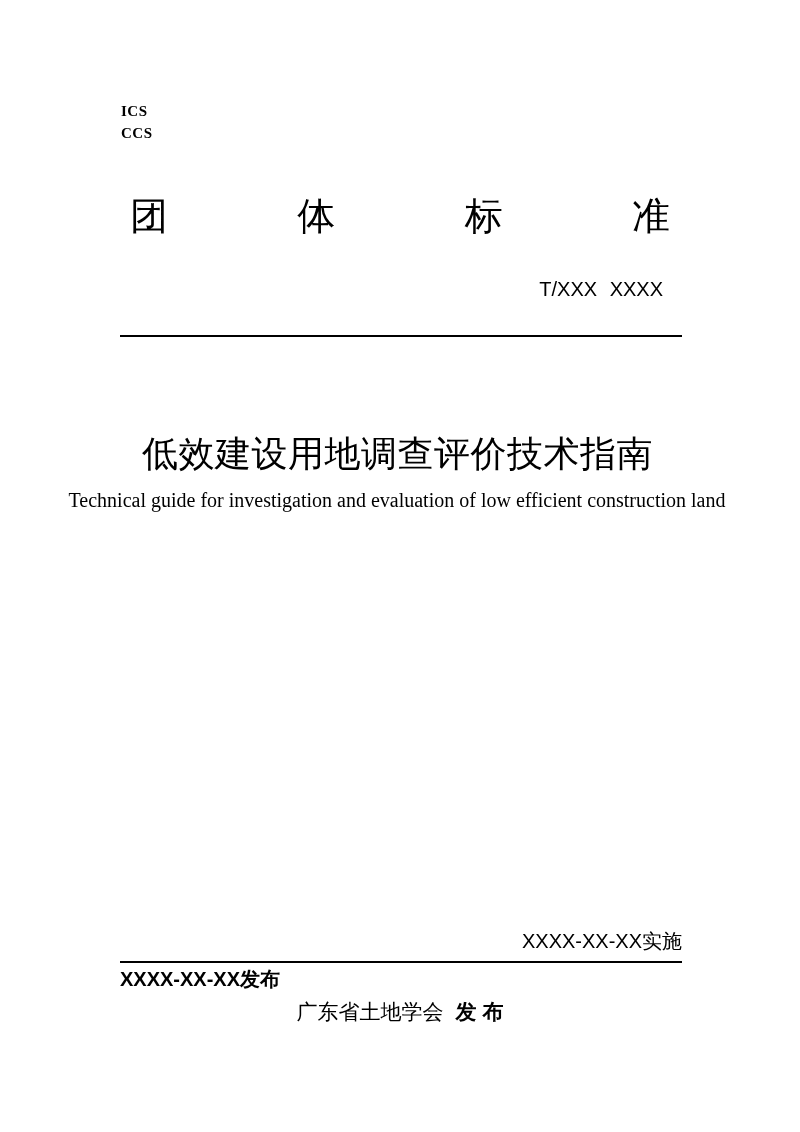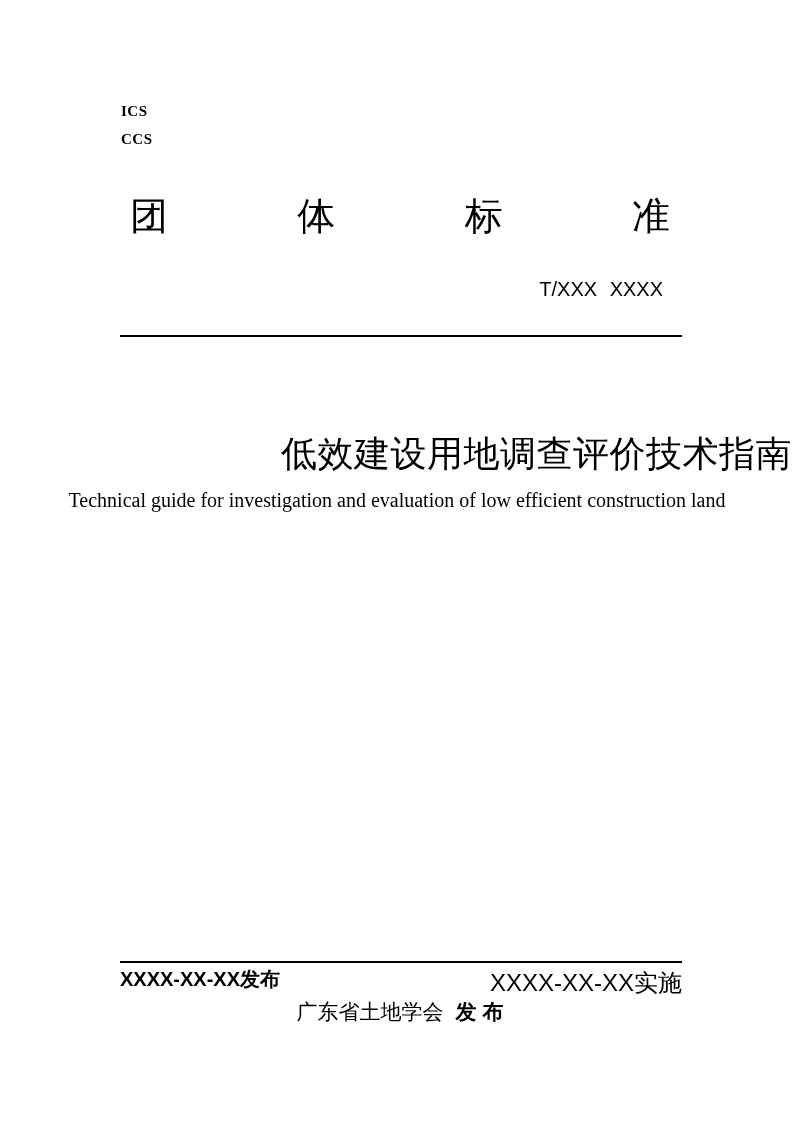--- a/index.html
+++ b/index.html
@@ -20,21 +20,21 @@
   .code-label {
     position: absolute;
     left: 121px;
     font-family: "Liberation Serif", serif;
     font-weight: bold;
     font-size: 15px;
     line-height: 15px;
     letter-spacing: 0.5px;
   }
   .code-ics { top: 104px; }
-  .code-ccs { top: 132px; }
+  .code-ccs { top: 126px; }
 
   
   .standard-type {
     position: absolute;
     left: 130px;
     top: 194px;
     width: 540px;
     display: flex;
     justify-content: space-between;
     font-size: 38px;
@@ -64,21 +64,21 @@
   }
   .rule-top { top: 335px; }
   .rule-bottom { top: 961px; }
 
   
   .main-title {
     position: absolute;
     left: 3px;
     right: 8px;
     top: 434px;
-    text-align: right;
+    text-align: center;
     font-size: 36px;
     line-height: 40px;
     font-weight: 500;
     letter-spacing: 0.5px;
     white-space: nowrap;
   }
 
   
   .sub-title {
     position: absolute;
@@ -97,22 +97,22 @@
     position: absolute;
     left: 120px;
     top: 968px;
     font-size: 20px;
     line-height: 22px;
     font-weight: 700;
   }
   .date-implement {
     position: absolute;
     right: 118px;
-    top: 972px;
-    font-size: 24px;
+    top: 930px;
+    font-size: 20px;
     line-height: 22px;
     font-weight: 500;
   }
 
   
   .publisher {
     position: absolute;
     left: 0;
     right: 0;
     top: 1000px;

